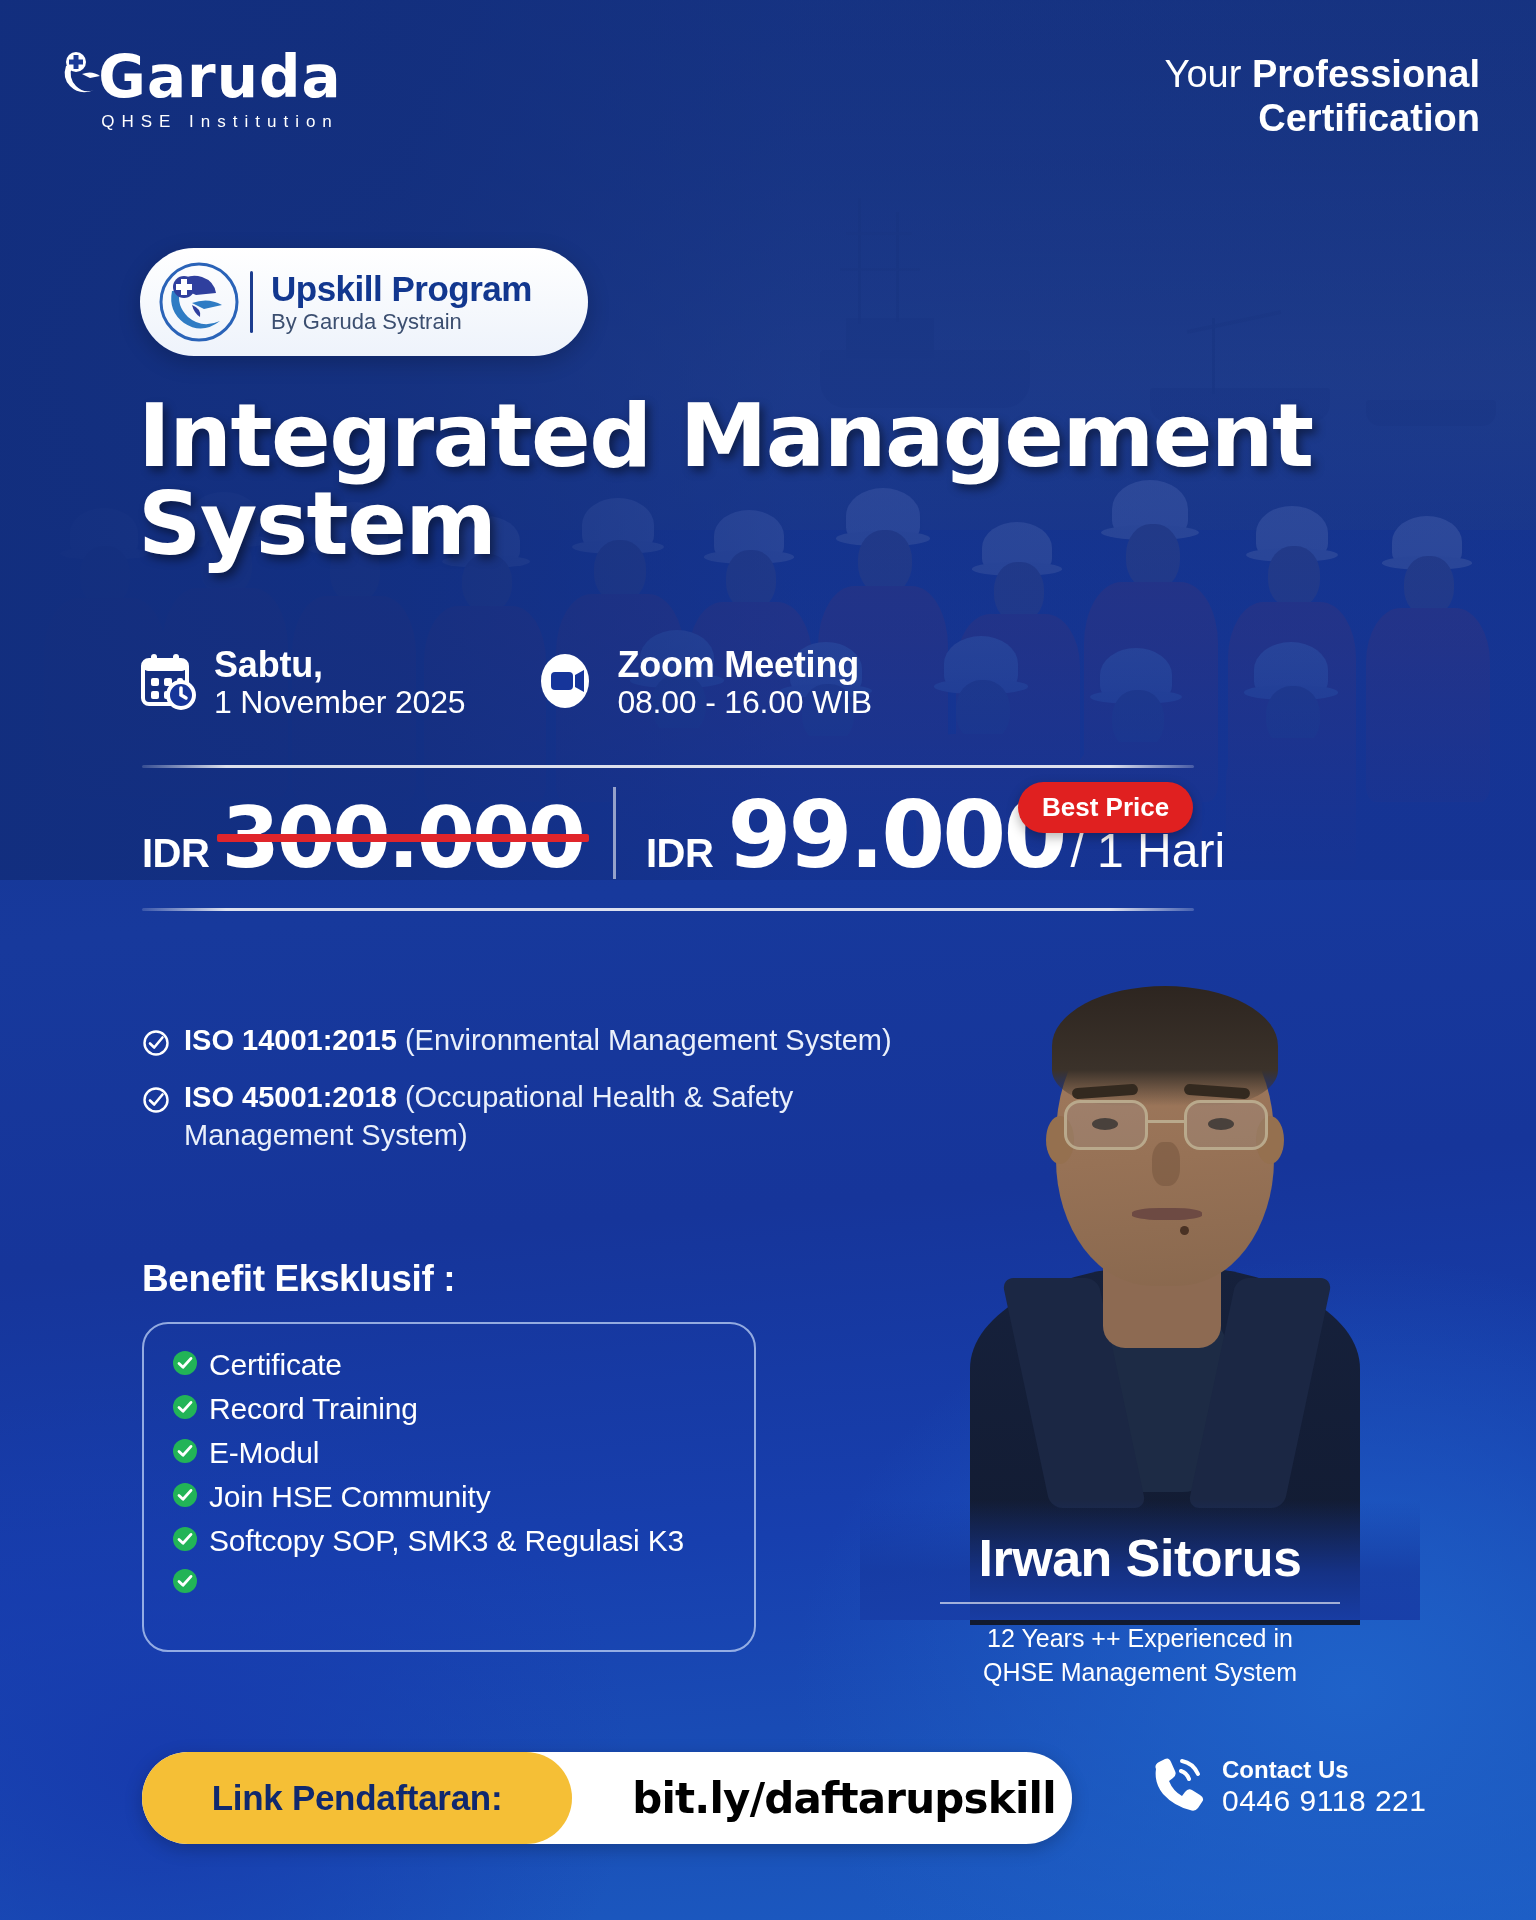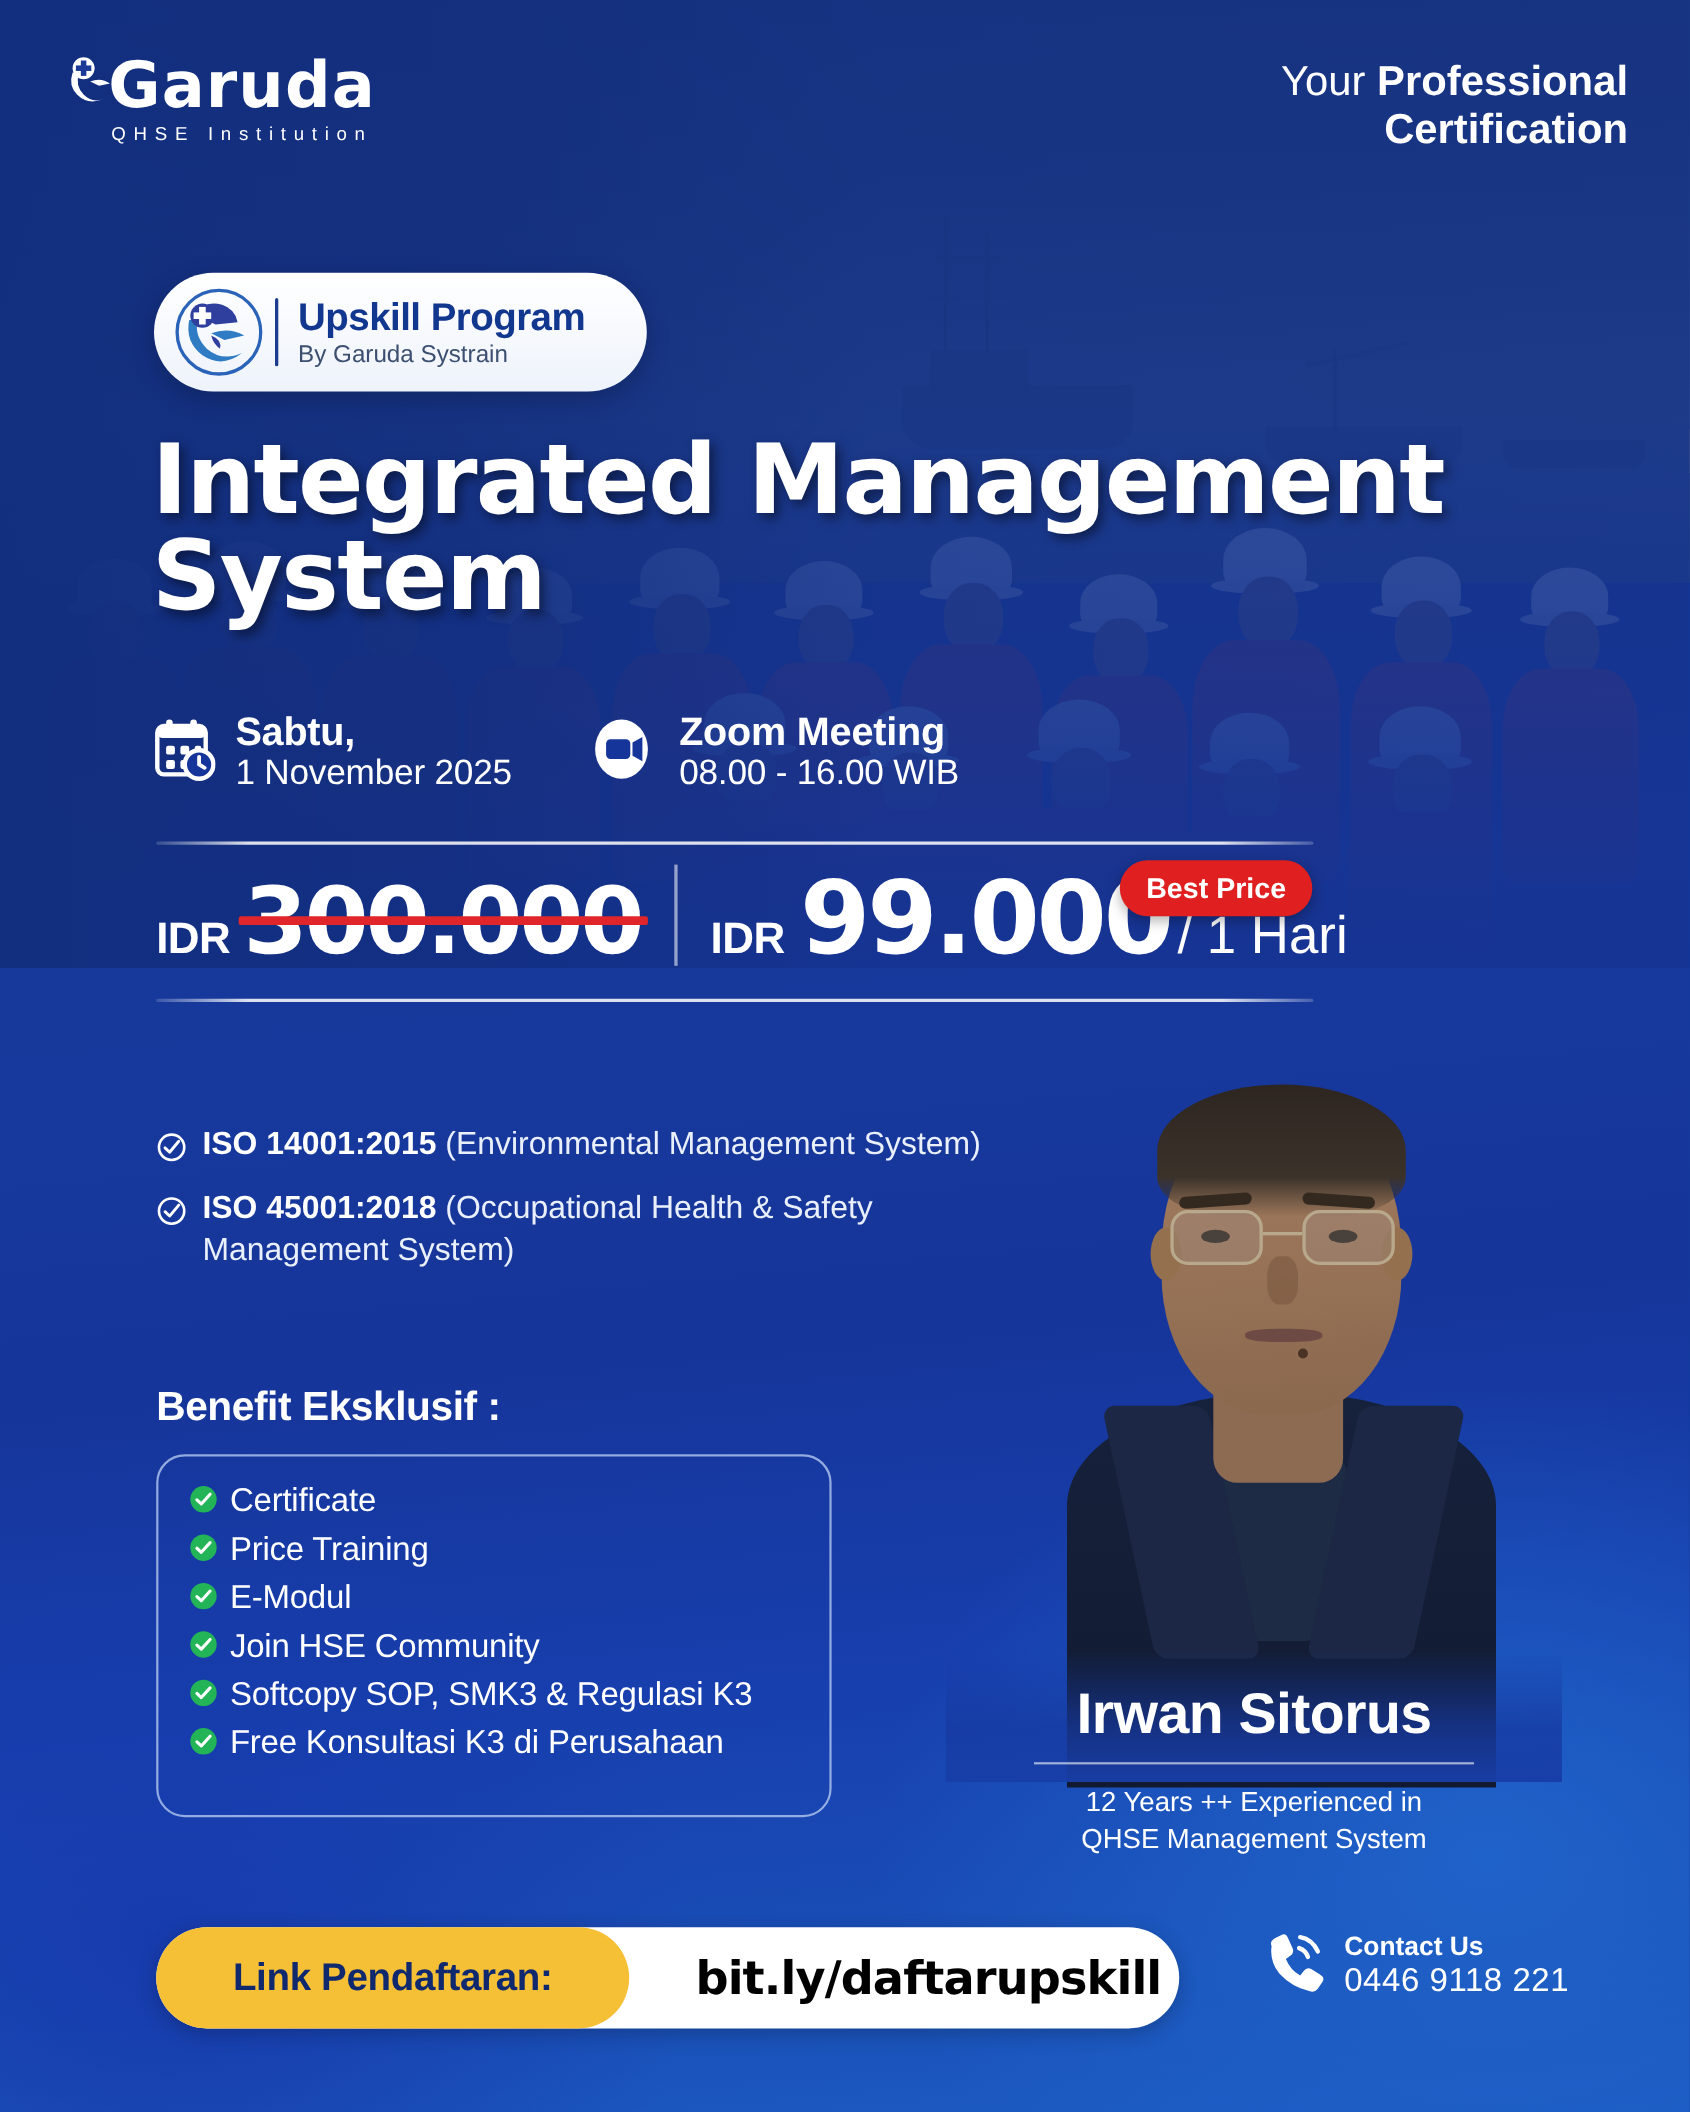--- a/index.html
+++ b/index.html
@@ -477,21 +477,21 @@
         </span>
         <span class="bn-txt">Certificate</span>
       </div>
       <div class="bn-item">
         <span class="bn-ico">
           <svg width="26" height="26" viewBox="0 0 26 26">
               <circle cx="13" cy="13" r="12" fill="#22b457"></circle>
               <path d="M7 13.5 L11 17.2 L19 8.4" stroke="#ffffff" stroke-width="2.8" fill="none" stroke-linecap="round" stroke-linejoin="round"></path>
             </svg>
         </span>
-        <span class="bn-txt">Price Training</span>
+        <span class="bn-txt">Record Training</span>
       </div>
       <div class="bn-item">
         <span class="bn-ico">
           <svg width="26" height="26" viewBox="0 0 26 26">
               <circle cx="13" cy="13" r="12" fill="#22b457"></circle>
               <path d="M7 13.5 L11 17.2 L19 8.4" stroke="#ffffff" stroke-width="2.8" fill="none" stroke-linecap="round" stroke-linejoin="round"></path>
             </svg>
         </span>
         <span class="bn-txt">E-Modul</span>
       </div>
@@ -513,21 +513,20 @@
         </span>
         <span class="bn-txt">Softcopy SOP, SMK3 &amp; Regulasi K3</span>
       </div>
       <div class="bn-item">
         <span class="bn-ico">
           <svg width="26" height="26" viewBox="0 0 26 26">
               <circle cx="13" cy="13" r="12" fill="#22b457"></circle>
               <path d="M7 13.5 L11 17.2 L19 8.4" stroke="#ffffff" stroke-width="2.8" fill="none" stroke-linecap="round" stroke-linejoin="round"></path>
             </svg>
         </span>
-        <span class="bn-txt">Free Konsultasi K3 di Perusahaan</span>
       </div>
     </div>
   </div>
 
   <div class="speaker">
     <div class="sp-suit"></div>
     <div class="sp-shirt"></div>
     <div class="sp-lapelL" style="left:166px;top:358px;width:96px;height:230px;transform:skewX(12deg);border-radius:12px;"></div>
     <div class="sp-lapelR" style="left:352px;top:358px;width:96px;height:230px;transform:skewX(-12deg);border-radius:12px;"></div>
     <div class="sp-neck"></div>

